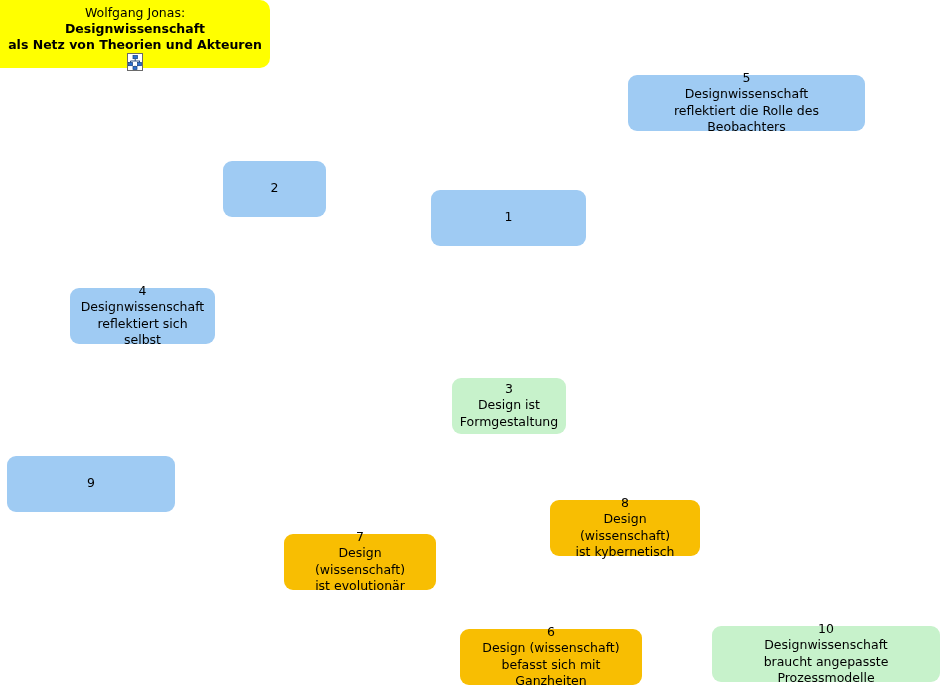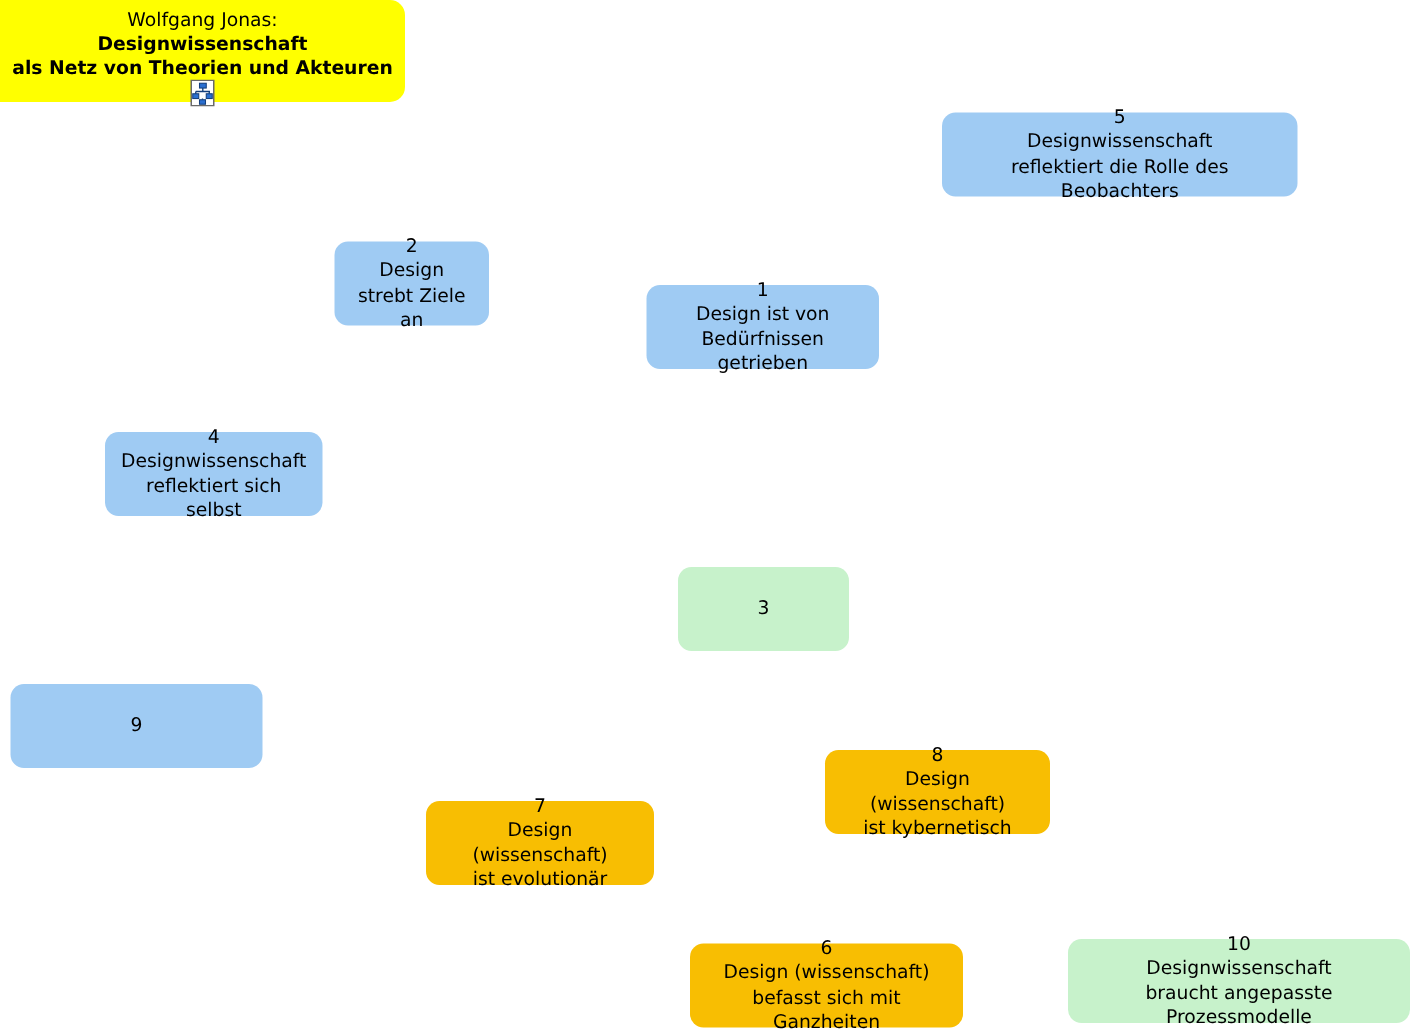--- a/index.html
+++ b/index.html
@@ -104,32 +104,30 @@
         <rect x="2.5" y="9.5" width="4" height="3.2" fill="#2b6fd0" stroke="#143f7c" stroke-width="0.7"></rect>
         <rect x="11.5" y="9.5" width="4" height="3.2" fill="#2b6fd0" stroke="#143f7c" stroke-width="0.7"></rect>
         <rect x="7" y="13.5" width="4" height="3" fill="#2b6fd0" stroke="#143f7c" stroke-width="0.7"></rect>
         <path d="M9.2 5.7 L9.2 8 M4.5 8 L14 8 M4.5 8 L4.5 9.5 M13.5 8 L13.5 9.5 M9 12.7 L9 13.5" stroke="#143f7c" stroke-width="0.9" fill="none"></path>
       </svg>
     </span>
   </div>
 
   <div class="node fill-blue" style="left:431px; top:190px; width:155px; height:56px;">
     <span class="num">1</span>
-    <span class="body">Design ist von
-Bedürfnissen getrieben</span>
   </div>
 
   <div class="node fill-blue" style="left:223px; top:161px; width:103px; height:56px;">
     <span class="num">2</span>
-    <span class="body">Design
-strebt Ziele an</span>
   </div>
 
   <div class="node fill-green" style="left:452px; top:378px; width:114px; height:56px;">
     <span class="num">3</span>
+    <span class="body">Design ist
+Formgestaltung</span>
   </div>
 
   <div class="node fill-blue" style="left:70px; top:288px; width:145px; height:56px;">
     <span class="num">4</span>
     <span class="body">Designwissenschaft
 reflektiert sich selbst</span>
   </div>
 
   <div class="node fill-blue" style="left:628px; top:75px; width:237px; height:56px;">
     <span class="num">5</span>

